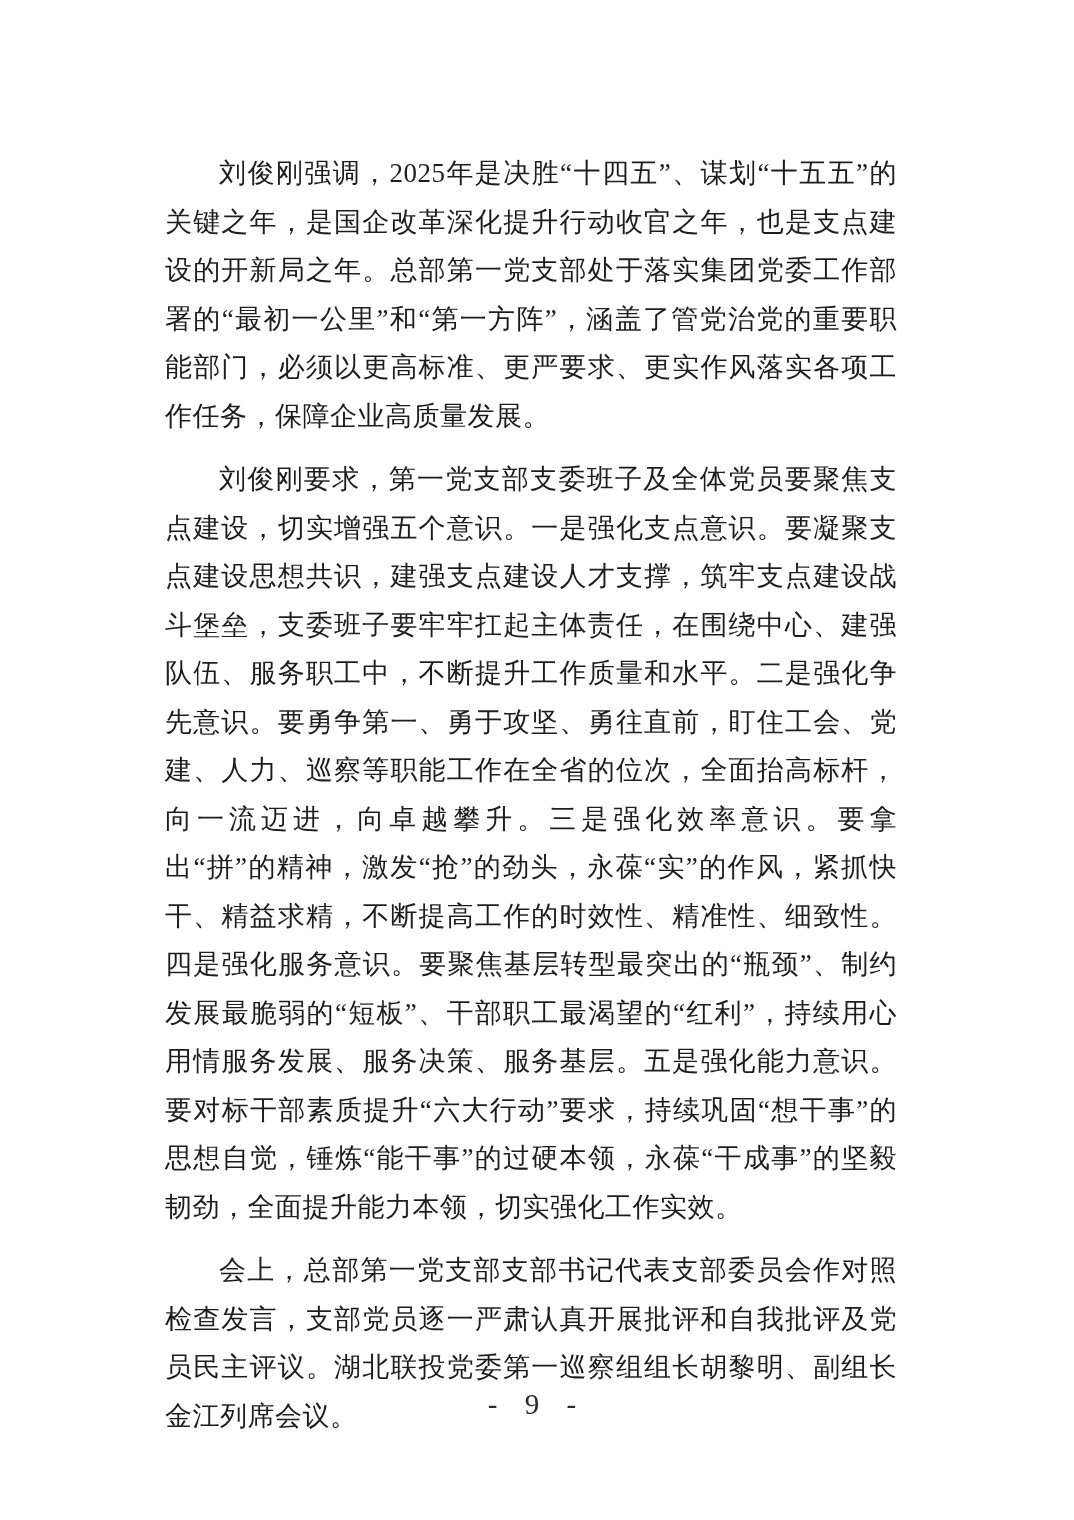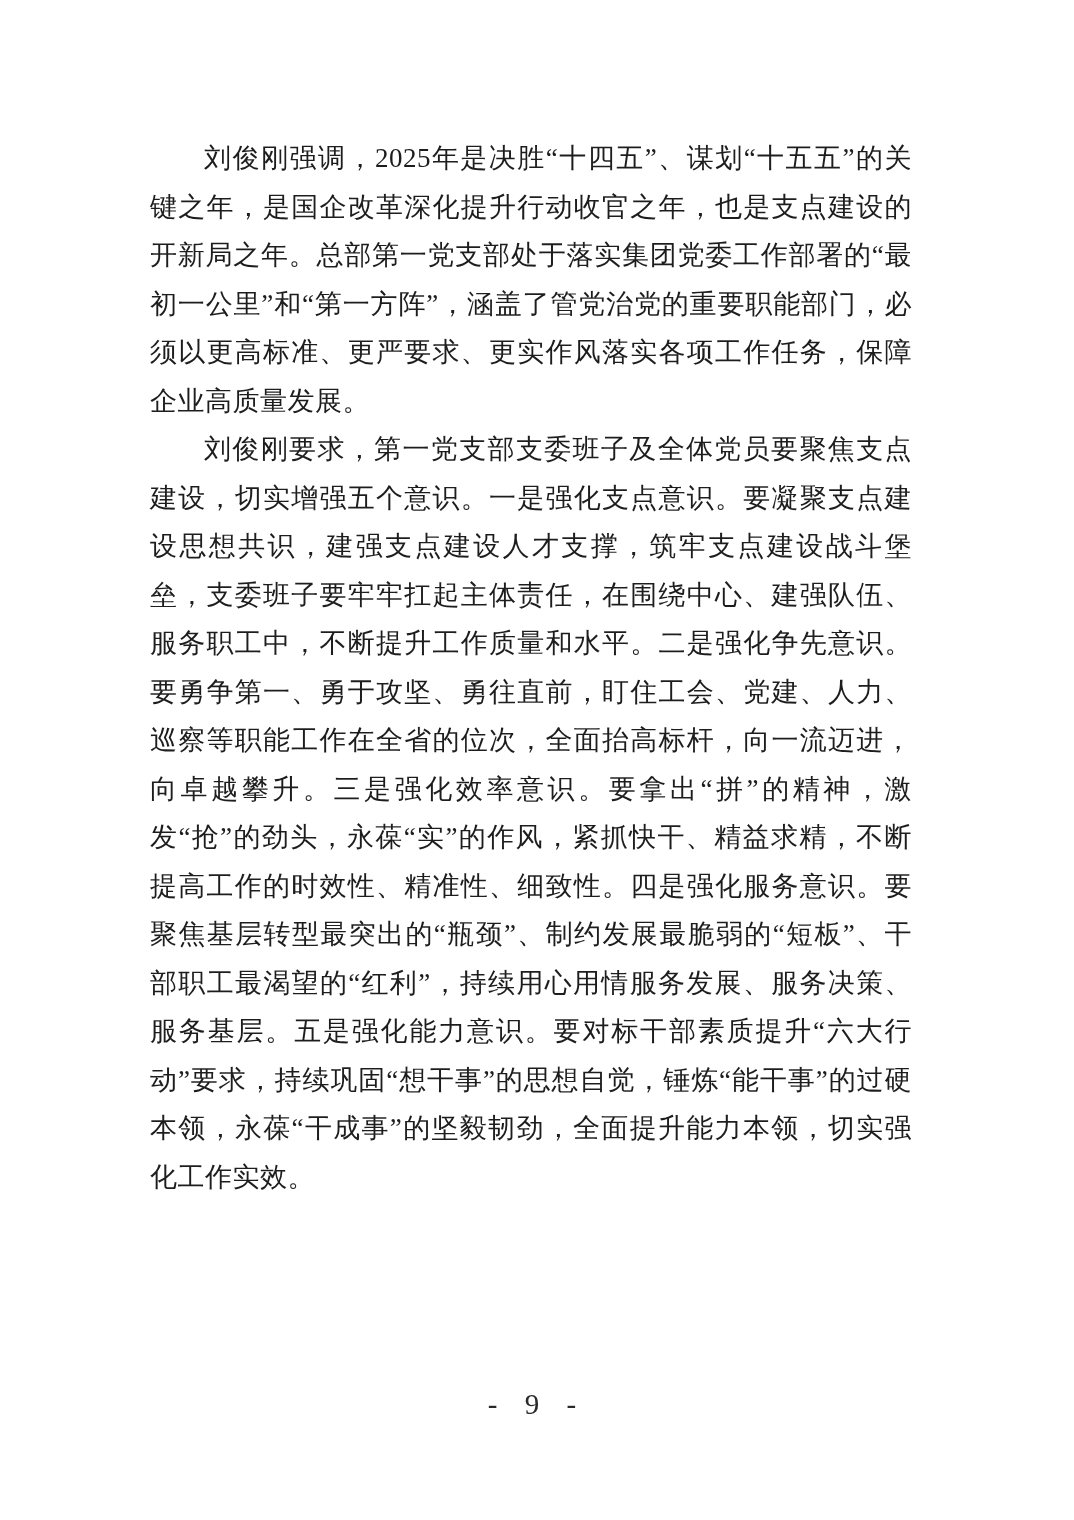--- a/index.html
+++ b/index.html
@@ -28,21 +28,21 @@
     top: 134px;
     width: 762px;
     color: #1d1d1d;
     font-size: 27px;
     line-height: 48.5px;
     text-align: justify;
     text-justify: inter-ideograph;
     letter-spacing: 0.5px;
   }
   .content p {
-    margin: 0;
+    margin: 15px;
     padding: 0;
     text-indent: 2em;
   }
   .page-number {
     position: absolute;
     left: 0;
     top: 1388px;
     width: 1074px;
     text-align: center;
     color: #2a2a2a;
@@ -50,15 +50,16 @@
     letter-spacing: 10px;
   }
 </style>
 </head>
 <body>
 
 <div class="page">
   <div class="content">
     <p>刘俊刚强调，2025年是决胜“十四五”、谋划“十五五”的关键之年，是国企改革深化提升行动收官之年，也是支点建设的开新局之年。总部第一党支部处于落实集团党委工作部署的“最初一公里”和“第一方阵”，涵盖了管党治党的重要职能部门，必须以更高标准、更严要求、更实作风落实各项工作任务，保障企业高质量发展。</p>
     <p>刘俊刚要求，第一党支部支委班子及全体党员要聚焦支点建设，切实增强五个意识。一是强化支点意识。要凝聚支点建设思想共识，建强支点建设人才支撑，筑牢支点建设战斗堡垒，支委班子要牢牢扛起主体责任，在围绕中心、建强队伍、服务职工中，不断提升工作质量和水平。二是强化争先意识。要勇争第一、勇于攻坚、勇往直前，盯住工会、党建、人力、巡察等职能工作在全省的位次，全面抬高标杆，向一流迈进，向卓越攀升。三是强化效率意识。要拿出“拼”的精神，激发“抢”的劲头，永葆“实”的作风，紧抓快干、精益求精，不断提高工作的时效性、精准性、细致性。四是强化服务意识。要聚焦基层转型最突出的“瓶颈”、制约发展最脆弱的“短板”、干部职工最渴望的“红利”，持续用心用情服务发展、服务决策、服务基层。五是强化能力意识。要对标干部素质提升“六大行动”要求，持续巩固“想干事”的思想自觉，锤炼“能干事”的过硬本领，永葆“干成事”的坚毅韧劲，全面提升能力本领，切实强化工作实效。</p>
+    <p>会上，总部第一党支部支部书记代表支部委员会作对照检查发言，支部党员逐一严肃认真开展批评和自我批评及党员民主评议。湖北联投党委第一巡察组组长胡黎明、副组长金江列席会议。</p>
   </div>
   <div class="page-number">- 9 -</div>
 </div>
 
 </body></html>

